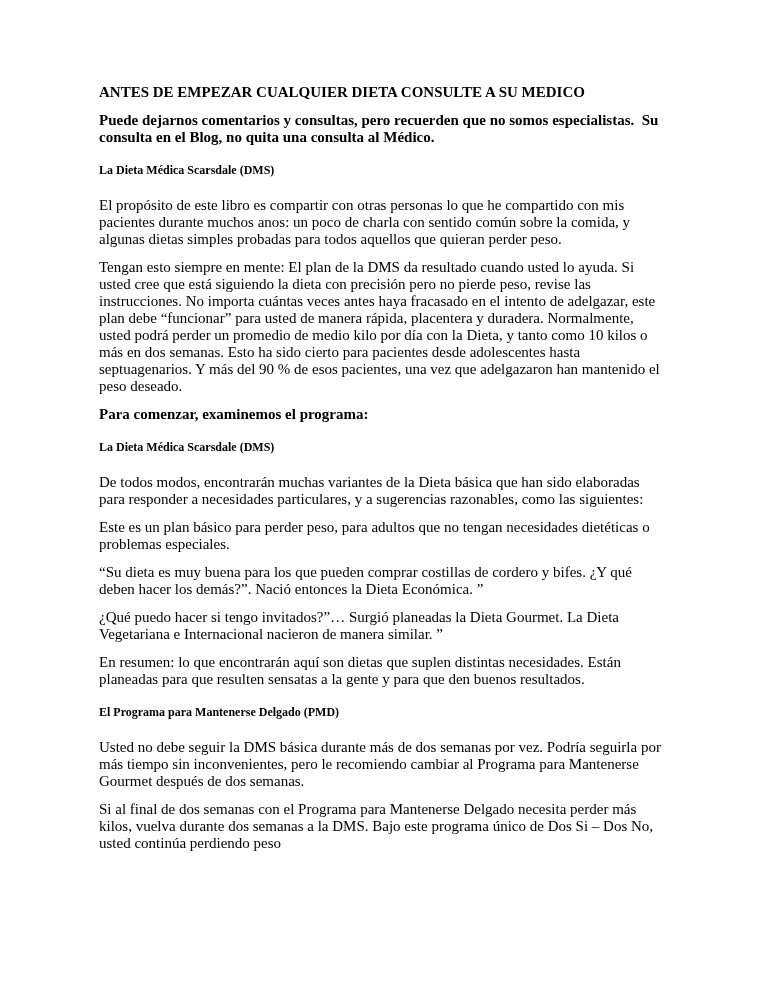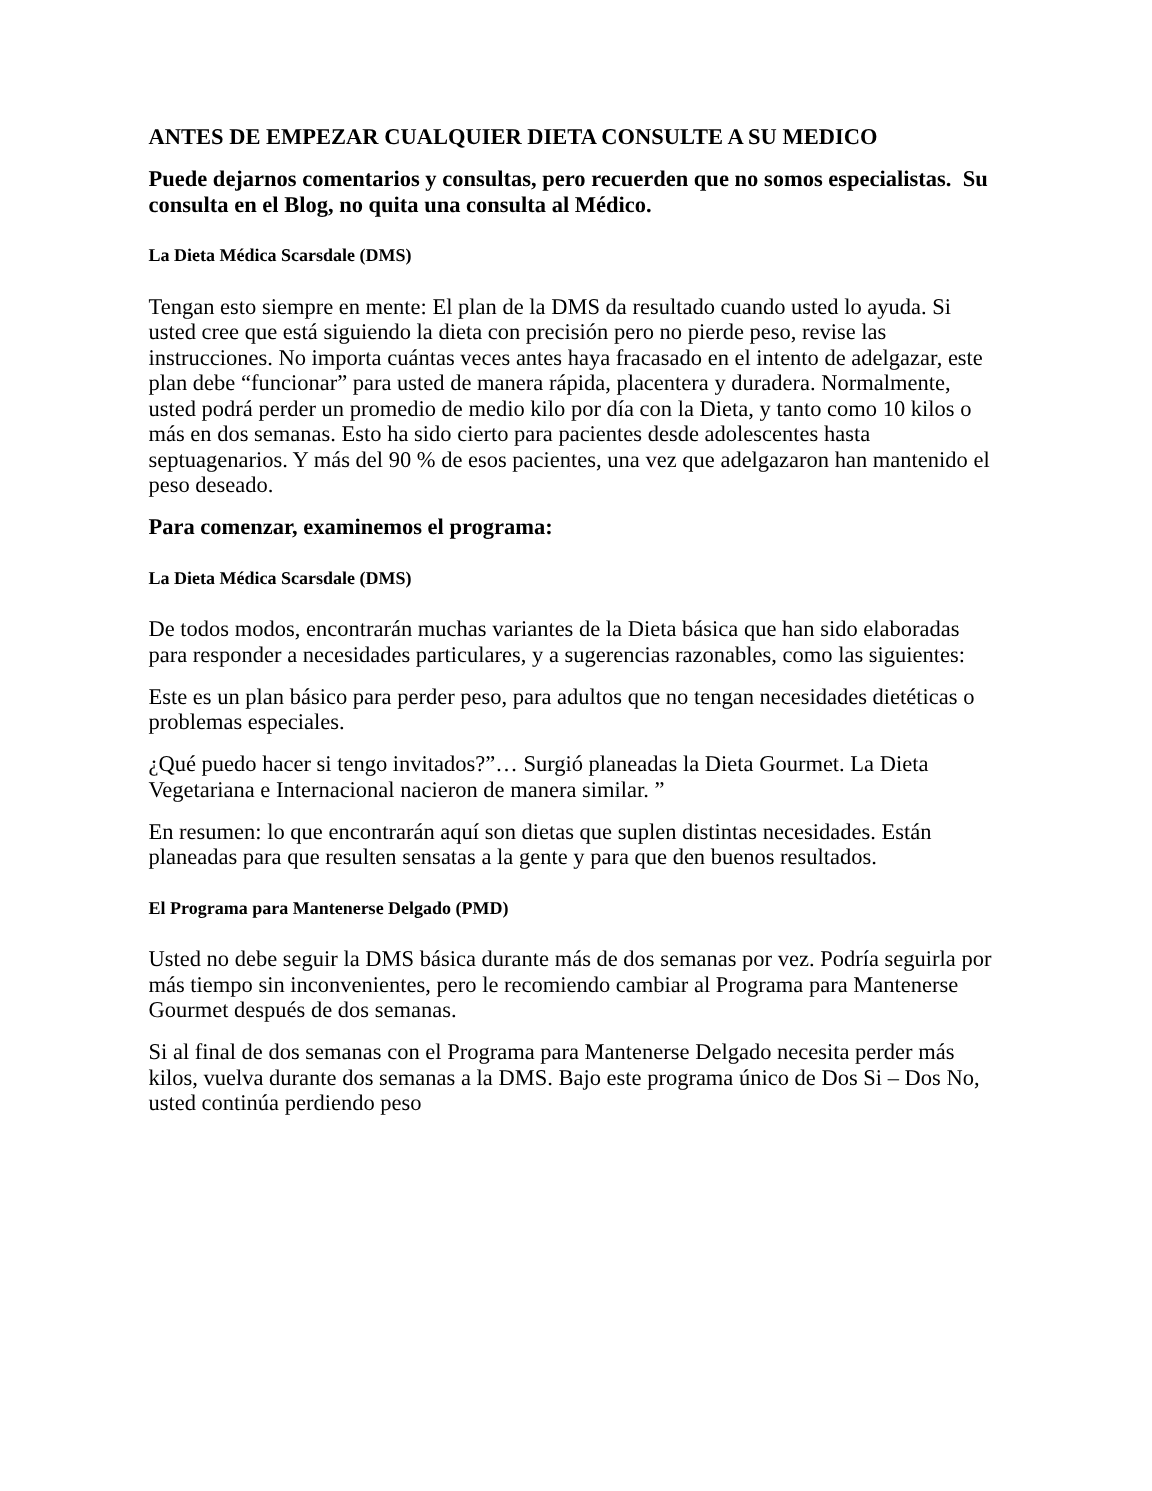--- a/index.html
+++ b/index.html
@@ -37,23 +37,25 @@
     font-weight: bold;
   }
 </style>
 </head>
 <body>
 
 <div class="page">
   <p class="b">ANTES DE EMPEZAR CUALQUIER DIETA CONSULTE A SU MEDICO</p>
   <p class="b">Puede dejarnos comentarios y consultas, pero recuerden que no somos especialistas.  Su consulta en el Blog, no quita una consulta al Médico.</p>
   <h1>La Dieta Médica Scarsdale (DMS)</h1>
+  <p>El propósito de este libro es compartir con otras personas lo que he compartido con mis pacientes durante muchos anos: un poco de charla con sentido común sobre la comida, y algunas dietas simples probadas para todos aquellos que quieran perder peso.</p>
   <p>Tengan esto siempre en mente: El plan de la DMS da resultado cuando usted lo ayuda. Si usted cree que está siguiendo la dieta con precisión pero no pierde peso, revise las instrucciones. No importa cuántas veces antes haya fracasado en el intento de adelgazar, este plan debe “funcionar” para usted de manera rápida, placentera y duradera. Normalmente, usted podrá perder un promedio de medio kilo por día con la Dieta, y tanto como 10 kilos o más en dos semanas. Esto ha sido cierto para pacientes desde adolescentes hasta septuagenarios. Y más del 90 % de esos pacientes, una vez que adelgazaron han mantenido el peso deseado.</p>
   <p class="b">Para comenzar, examinemos el programa:</p>
   <h1>La Dieta Médica Scarsdale (DMS)</h1>
   <p>De todos modos, encontrarán muchas variantes de la Dieta básica que han sido elaboradas para responder a necesidades particulares, y a sugerencias razonables, como las siguientes:</p>
   <p>Este es un plan básico para perder peso, para adultos que no tengan necesidades dietéticas o problemas especiales.</p>
+  <p>“Su dieta es muy buena para los que pueden comprar costillas de cordero y bifes. ¿Y qué deben hacer los demás?”. Nació entonces la Dieta Económica. ”</p>
   <p>¿Qué puedo hacer si tengo invitados?”… Surgió planeadas la Dieta Gourmet. La Dieta Vegetariana e Internacional nacieron de manera similar. ”</p>
   <p>En resumen: lo que encontrarán aquí son dietas que suplen distintas necesidades. Están planeadas para que resulten sensatas a la gente y para que den buenos resultados.</p>
   <h1>El Programa para Mantenerse Delgado (PMD)</h1>
   <p>Usted no debe seguir la DMS básica durante más de dos semanas por vez. Podría seguirla por más tiempo sin inconvenientes, pero le recomiendo cambiar al Programa para Mantenerse Gourmet después de dos semanas.</p>
   <p>Si al final de dos semanas con el Programa para Mantenerse Delgado necesita perder más kilos, vuelva durante dos semanas a la DMS. Bajo este programa único de Dos Si – Dos No, usted continúa perdiendo peso</p>
 </div>
 
 </body></html>

